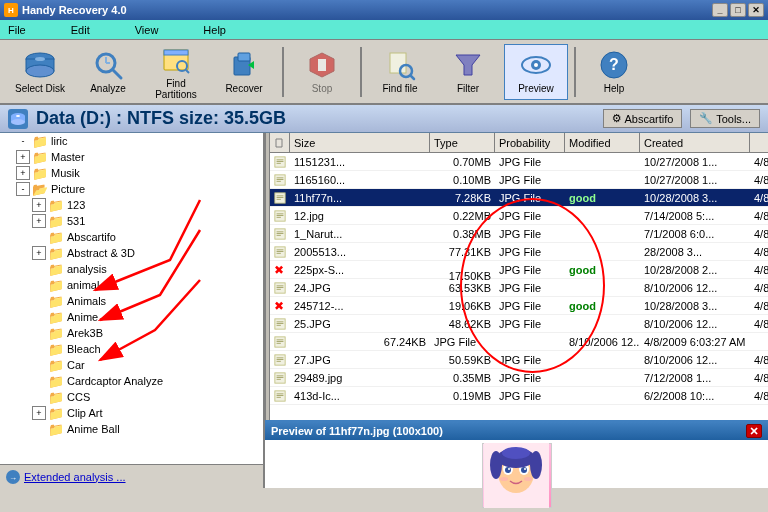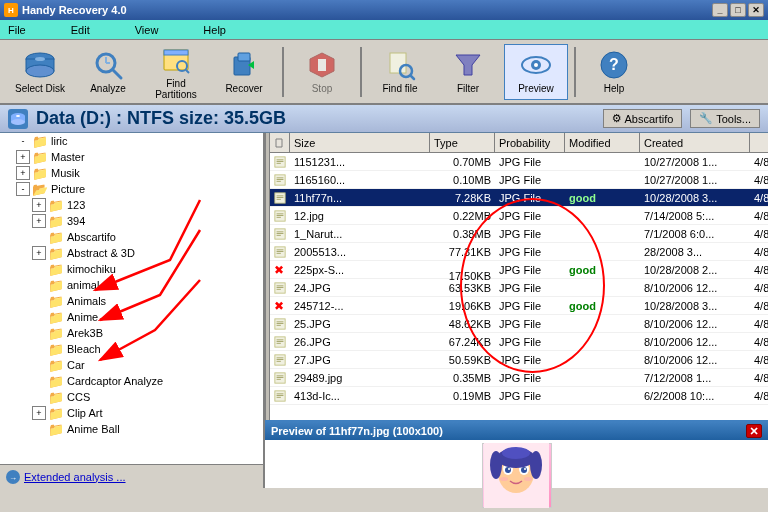--- a/index.html
+++ b/index.html
@@ -249,39 +249,39 @@
         <div class="tree-item">
           <span class="tree-indent" style="width:32px"></span>
           <span class="tree-expander">+</span>
           <span class="tree-folder-icon">📁</span>
           <span class="tree-label">123</span>
         </div>
         <div class="tree-item">
           <span class="tree-indent" style="width:32px"></span>
           <span class="tree-expander">+</span>
           <span class="tree-folder-icon">📁</span>
-          <span class="tree-label">394</span>
+          <span class="tree-label">531</span>
         </div>
         <div class="tree-item">
           <span class="tree-indent" style="width:32px"></span>
           <span class="tree-expander empty"></span>
           <span class="tree-folder-icon">📁</span>
           <span class="tree-label">Abscartifo</span>
         </div>
         <div class="tree-item">
           <span class="tree-indent" style="width:32px"></span>
           <span class="tree-expander">+</span>
           <span class="tree-folder-icon">📁</span>
           <span class="tree-label">Abstract &amp; 3D</span>
         </div>
         <div class="tree-item">
           <span class="tree-indent" style="width:32px"></span>
           <span class="tree-expander empty"></span>
           <span class="tree-folder-icon">📁</span>
-          <span class="tree-label">kimochiku</span>
+          <span class="tree-label">analysis</span>
         </div>
         <div class="tree-item">
           <span class="tree-indent" style="width:32px"></span>
           <span class="tree-expander empty"></span>
           <span class="tree-folder-icon">📁</span>
           <span class="tree-label">animal</span>
         </div>
         <div class="tree-item">
           <span class="tree-indent" style="width:32px"></span>
           <span class="tree-expander empty"></span>
@@ -521,21 +521,20 @@
           </div>
           <div class="file-row">
             <div class="file-cell">
               <svg width="14" height="14" viewBox="0 0 14 14">
                 <rect x="1" y="1" width="12" height="12" fill="#f0f0e0" stroke="#c0c080" stroke-width="1"></rect>
                 <rect x="3" y="4" width="8" height="1" fill="#a0a060"></rect>
                 <rect x="3" y="6" width="8" height="1" fill="#a0a060"></rect>
                 <rect x="3" y="8" width="5" height="1" fill="#a0a060"></rect>
               </svg>
             </div>
-            <div class="file-cell">26.JPG</div>
             <div class="file-cell" style="justify-content: flex-end;">67.24KB</div>
             <div class="file-cell">JPG File</div>
             <div class="file-cell"></div>
             <div class="file-cell">8/10/2006 12...</div>
             <div class="file-cell">4/8/2009 6:03:27 AM</div>
           </div>
           <div class="file-row">
             <div class="file-cell">
               <svg width="14" height="14" viewBox="0 0 14 14">
                 <rect x="1" y="1" width="12" height="12" fill="#f0f0e0" stroke="#c0c080" stroke-width="1"></rect>

